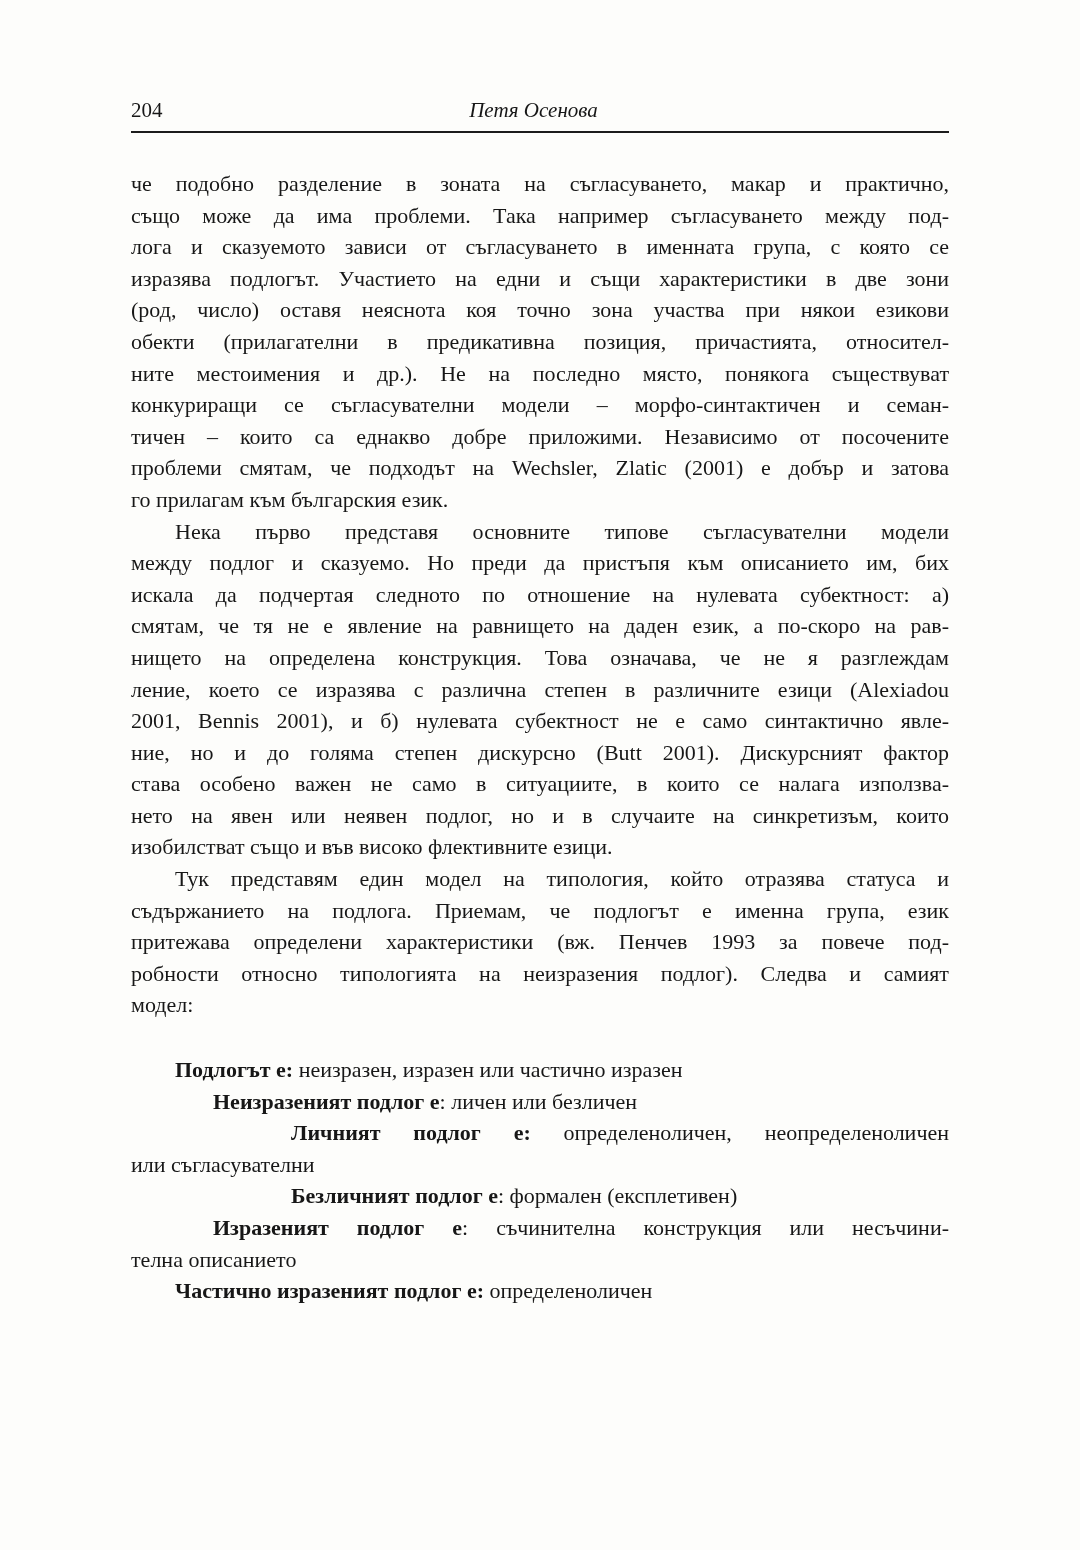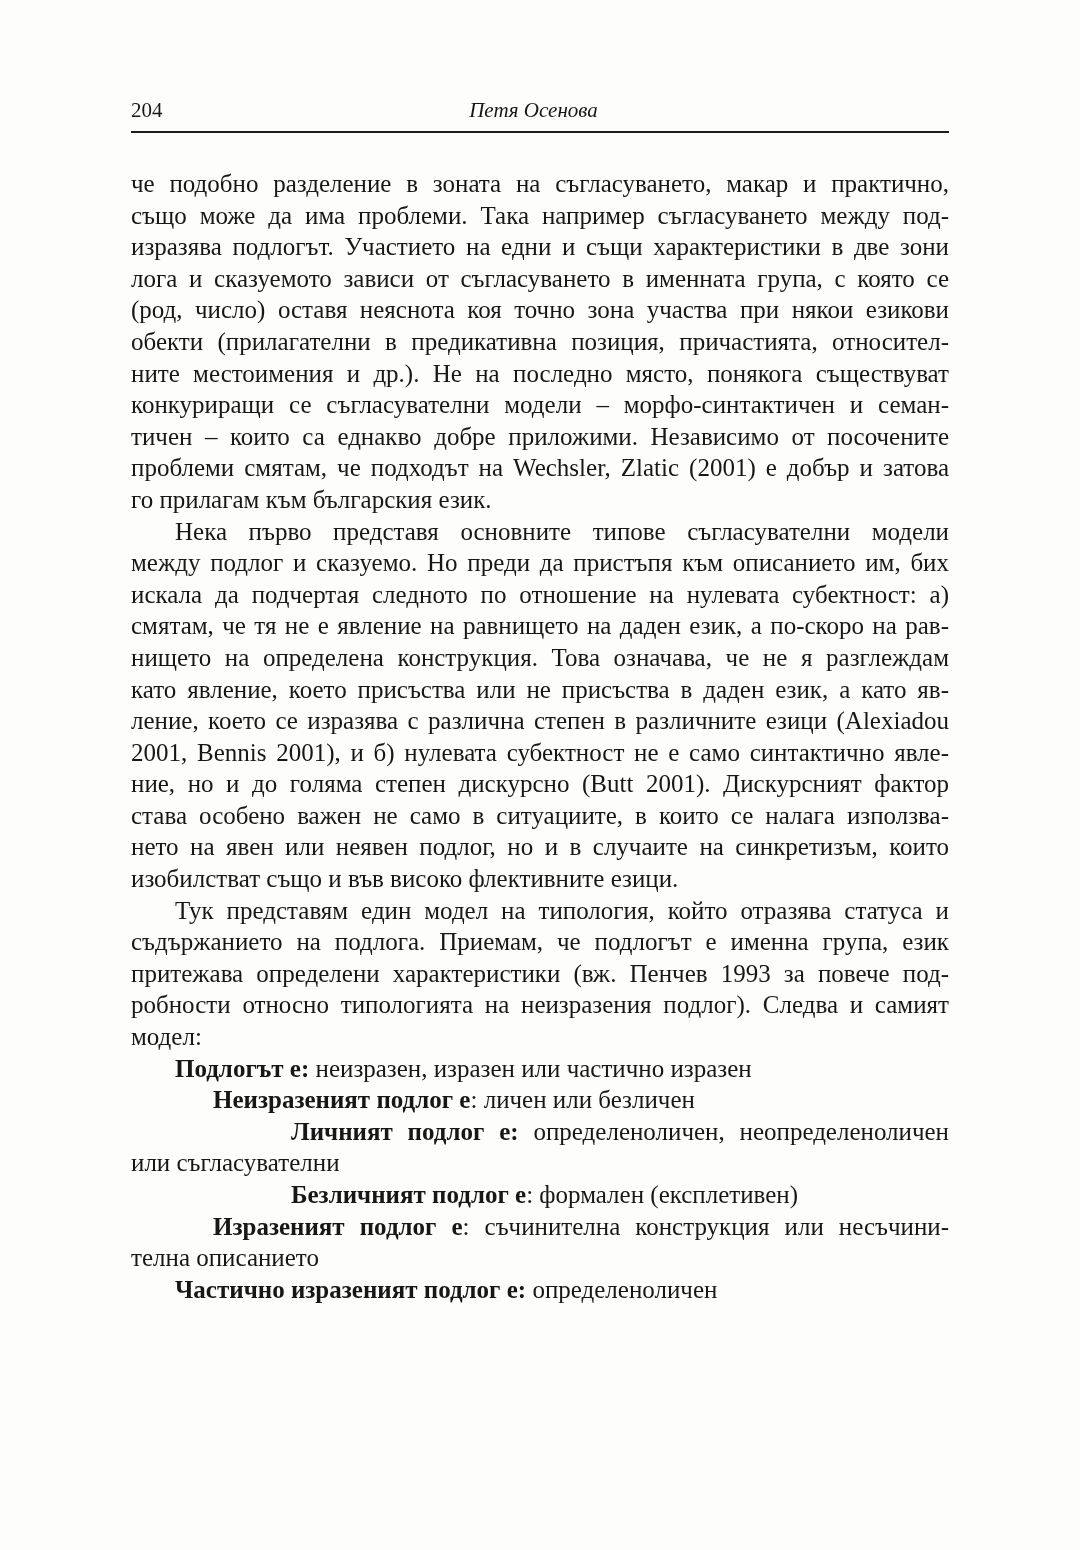--- a/index.html
+++ b/index.html
@@ -19,71 +19,70 @@
     position:relative;
     font-size:21px;
     line-height:24px;
     height:24px;
   }
   .pagenum{position:absolute;left:0;top:0;}
   .rh{position:absolute;left:0;right:13px;top:0;text-align:center;font-style:italic;}
   .rule{border-top:2px solid #1c1c1c;margin-top:9px;}
   .body{
     margin-top:35px;
-    font-size:25px;
+    font-size:22px;
     line-height:31.6px;
   }
   .para{margin:0;}
   .line{
     text-align:justify;
     text-align-last:justify;
     white-space:normal;
   }
   .line.last{
     text-align:right;
     text-align-last:left;
   }
   .ind{padding-left:44px;}
   .ind1{padding-left:44px;}
   .ind2{padding-left:82px;}
   .ind3{padding-left:160px;}
-  .model{}
+  .model{margin-top:33px;}
   .b{font-weight:bold;}
   .it{}
 </style>
 </head>
 <body>
 
 <div class="page">
   <header>
     <span class="pagenum">204</span>
     <span class="rh">Петя Осенова</span>
   </header>
   <div class="rule"></div>
   <main class="body" id="body-root">
       <div class="para">
         <div class="line">че подобно разделение в зоната на съгласуването, макар и практично,</div>
         <div class="line">също може да има проблеми. Така например съгласуването между под-</div>
+        <div class="line">лога и сказуемото зависи от съгласуването в именната група, с която се</div>
         <div class="line">изразява подлогът. Участието на едни и същи характеристики в две зони</div>
-        <div class="line">лога и сказуемото зависи от съгласуването в именната група, с която се</div>
         <div class="line"><span>(</span><span class="it">род, число</span><span>) оставя неяснота коя точно зона участва при някои езикови</span></div>
         <div class="line">обекти (прилагателни в предикативна позиция, причастията, относител-</div>
         <div class="line">ните местоимения и др.). Не на последно място, понякога съществуват</div>
         <div class="line">конкуриращи се съгласувателни модели – морфо-синтактичен и семан-</div>
         <div class="line">тичен – които са еднакво добре приложими. Независимо от посочените</div>
         <div class="line">проблеми смятам, че подходът на Wechsler, Zlatic (2001) е добър и затова</div>
         <div class="line last">го прилагам към българския език.</div>
       </div>
       <div class="para">
         <div class="line ind">Нека първо представя основните типове съгласувателни модели</div>
         <div class="line">между подлог и сказуемо. Но преди да пристъпя към описанието им, бих</div>
         <div class="line">искала да подчертая следното по отношение на нулевата субектност: а)</div>
         <div class="line">смятам, че тя не е явление на равнището на даден език, а по-скоро на рав-</div>
         <div class="line">нището на определена конструкция. Това означава, че не я разглеждам</div>
-        <div class="line">като явление, което присъства или не присъства в даден език, а като яв-</div>
         <div class="line">ление, което се изразява с различна степен в различните езици (Alexiadou</div>
         <div class="line">2001, Bennis 2001), и б) нулевата субектност не е само синтактично явле-</div>
         <div class="line">ние, но и до голяма степен дискурсно (Butt 2001). Дискурсният фактор</div>
         <div class="line">става особено важен не само в ситуациите, в които се налага използва-</div>
         <div class="line">нето на явен или неявен подлог, но и в случаите на синкретизъм, които</div>
         <div class="line last">изобилстват също и във високо флективните езици.</div>
       </div>
       <div class="para">
         <div class="line ind">Тук представям един модел на типология, който отразява статуса и</div>
         <div class="line">съдържанието на подлога. Приемам, че подлогът е именна група, език</div>

